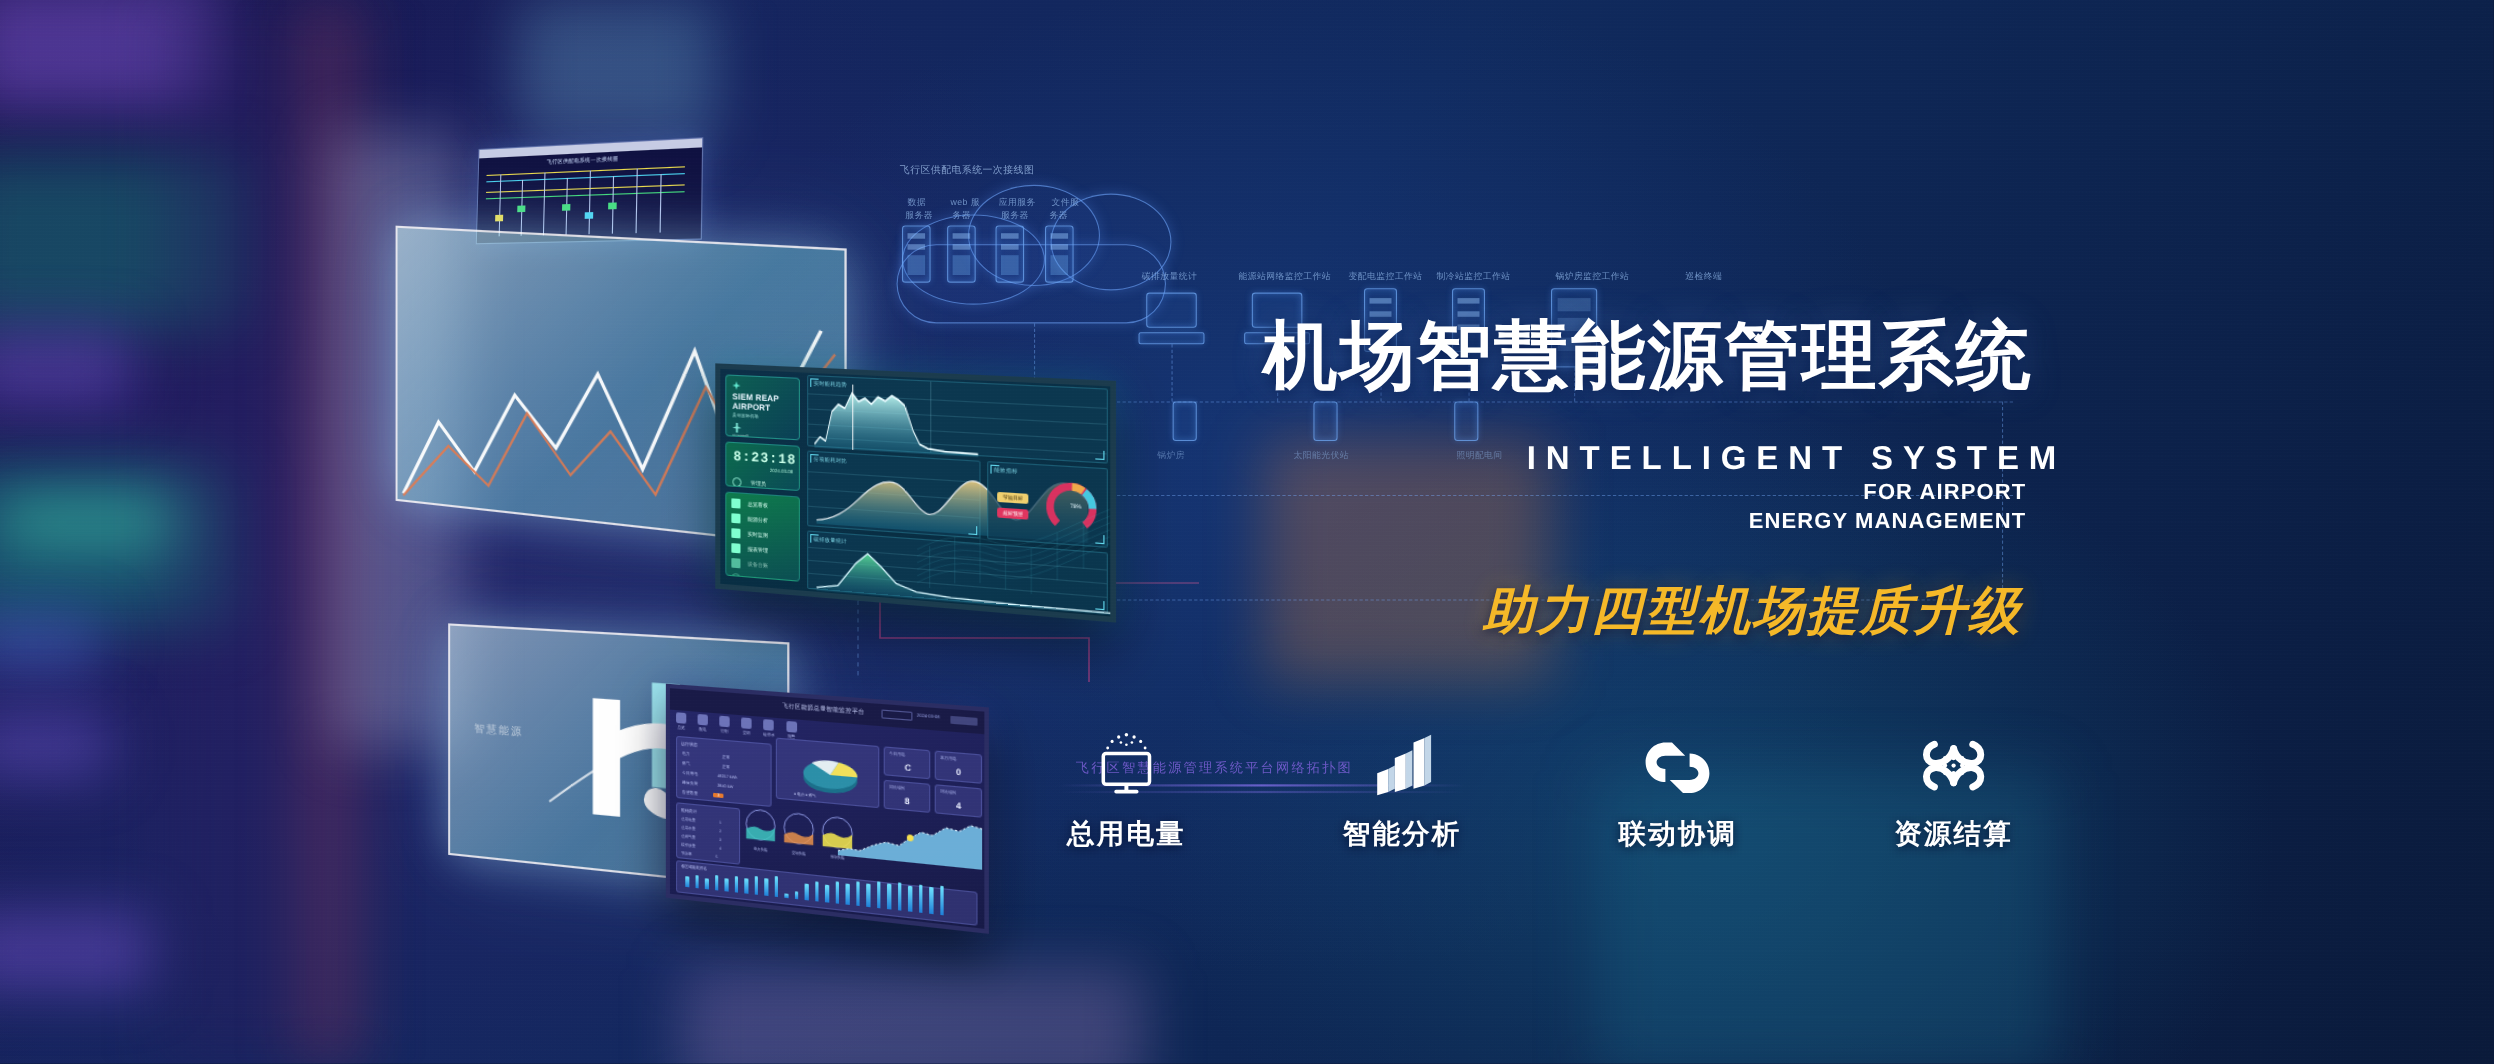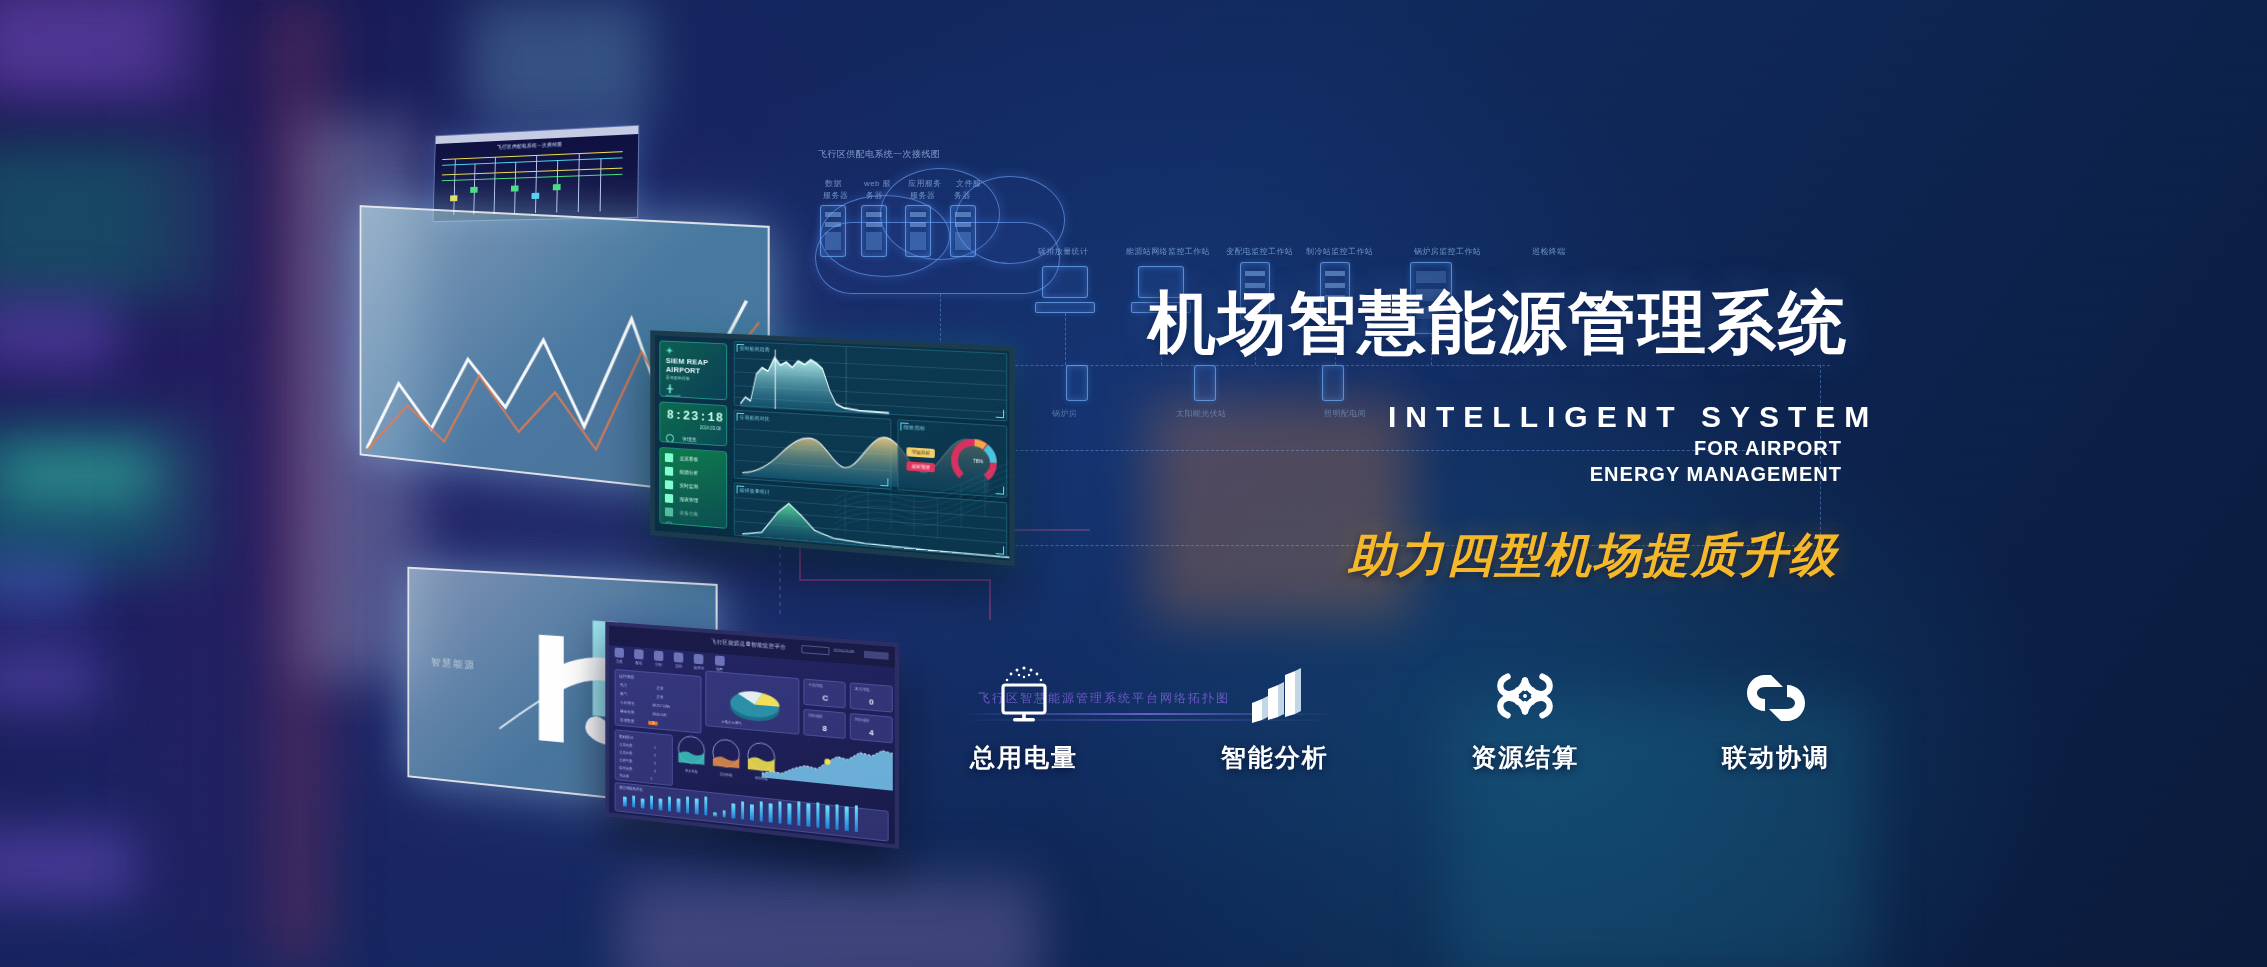--- a/index.html
+++ b/index.html
@@ -632,20 +632,30 @@
             <path d="M41 10 L51 6 L51 49 L41 52 Z" fill="#ffffff"></path>
             <path d="M51 6 L57 3 L57 46 L51 49 Z" fill="#c2d6e8"></path>
           </g>
         </svg>
       </div>
       <div class="feat-lbl">智能分析</div>
     </div>
 
     <div class="feat">
       <div class="feat-ico">
+        <svg width="66" height="58" viewBox="0 0 66 58">
+          <path d="M22 6 C12 6 4 14 4 24 C4 34 12 42 22 42 L22 30 C17 30 14 27 14 24 C14 21 17 18 22 18 L40 18 L28 6 Z" fill="#ffffff"></path>
+          <path d="M44 52 C54 52 62 44 62 34 C62 24 54 16 44 16 L44 28 C49 28 52 31 52 34 C52 37 49 40 44 40 L26 40 L38 52 Z" fill="#ffffff"></path>
+        </svg>
+      </div>
+      <div class="feat-lbl">联动协调</div>
+    </div>
+
+    <div class="feat">
+      <div class="feat-ico">
         <svg width="62" height="62" viewBox="0 0 64 64">
           <g stroke="#ffffff" stroke-width="6.5" fill="none" stroke-linecap="round">
             <path d="M14 12 C4 16 4 28 14 30 C22 31 30 24 32 16"></path>
             <path d="M50 12 C60 16 60 28 50 30 C42 31 34 24 32 16"></path>
             <path d="M14 52 C4 48 4 36 14 34 C22 33 30 40 32 48"></path>
             <path d="M50 52 C60 48 60 36 50 34 C42 33 34 40 32 48"></path>
           </g>
           <g fill="#ffffff">
             <circle cx="24" cy="25" r="2"></circle>
               <circle cx="32" cy="25" r="2"></circle>
@@ -654,26 +664,16 @@
               <circle cx="32" cy="32" r="2"></circle>
               <circle cx="40" cy="32" r="2"></circle>
             <circle cx="24" cy="39" r="2"></circle>
               <circle cx="32" cy="39" r="2"></circle>
               <circle cx="40" cy="39" r="2"></circle>
           </g>
         </svg>
       </div>
       <div class="feat-lbl">资源结算</div>
     </div>
-
-    <div class="feat">
-      <div class="feat-ico">
-        <svg width="66" height="58" viewBox="0 0 66 58">
-          <path d="M22 6 C12 6 4 14 4 24 C4 34 12 42 22 42 L22 30 C17 30 14 27 14 24 C14 21 17 18 22 18 L40 18 L28 6 Z" fill="#ffffff"></path>
-          <path d="M44 52 C54 52 62 44 62 34 C62 24 54 16 44 16 L44 28 C49 28 52 31 52 34 C52 37 49 40 44 40 L26 40 L38 52 Z" fill="#ffffff"></path>
-        </svg>
-      </div>
-      <div class="feat-lbl">联动协调</div>
-    </div>
   </div>
 
   <div class="grain"></div>
 </div>
 
 </body></html>

